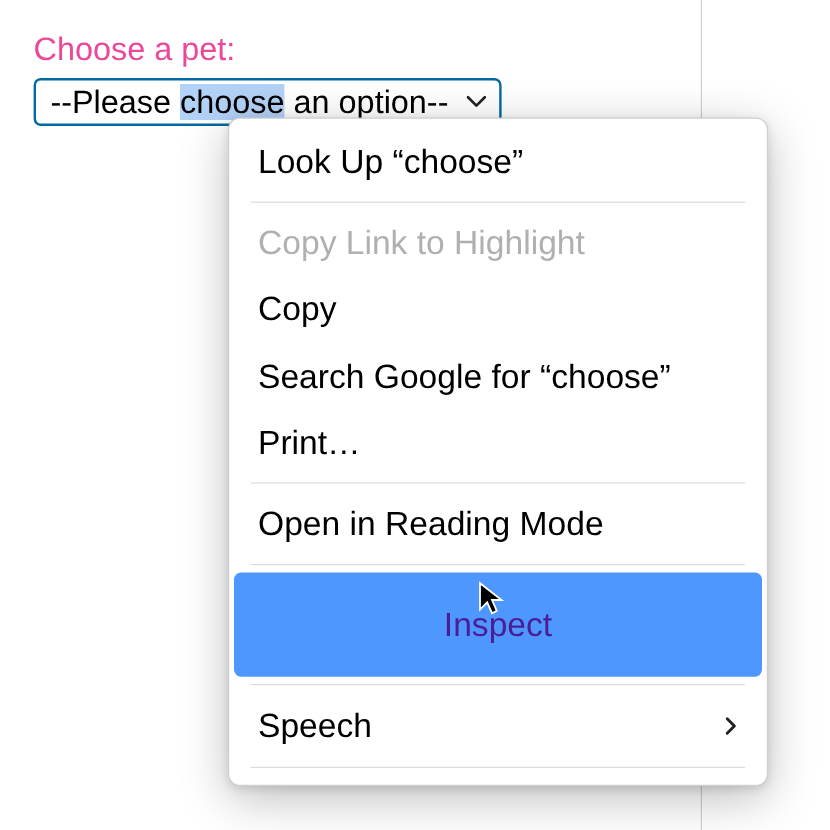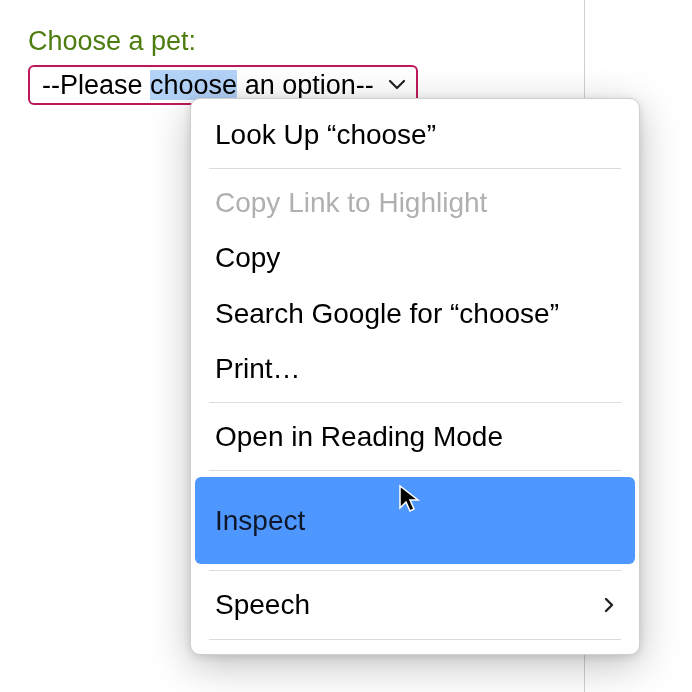--- a/index.html
+++ b/index.html
@@ -17,28 +17,28 @@
       left: 584px;
       width: 1px;
       height: 692px;
       background: #d0d0d0;
     }
     .content {
       padding: 26px 28px;
     }
     .label {
       font-size: 27px;
-      color: #4d7c0f;
+      color: #ec4899;
       margin-bottom: 8px;
       font-weight: 400;
     }
     .select-wrap {
       display: inline-flex;
       align-items: center;
-      border: 2px solid #be185d;
+      border: 2px solid #0369a1;
       border-radius: 6px;
       padding: 2px 10px 2px 12px;
       font-size: 27px;
       color: #000;
       background: #fff;
       height: 40px;
     }
     .select-text .hl {
       background: #b3d2f8;
     }
@@ -64,24 +64,25 @@
       display: flex;
       align-items: center;
       justify-content: space-between;
       line-height: 1.4;
     }
     .menu-item.disabled {
       color: #b0b0b0;
     }
     .menu-item.highlighted {
       background: #4d97ff;
-      color: #0f172a;
+      color: #4c1d95;
       margin: 0 4px;
       border-radius: 6px;
       padding: 24px 20px;
+      justify-content: center;
     }
     .menu-sep {
       height: 1px;
       background: #dcdcdc;
       margin: 6px 18px;
     }
     .submenu-arrow {
       display: inline-flex;
     }
     .cursor {

